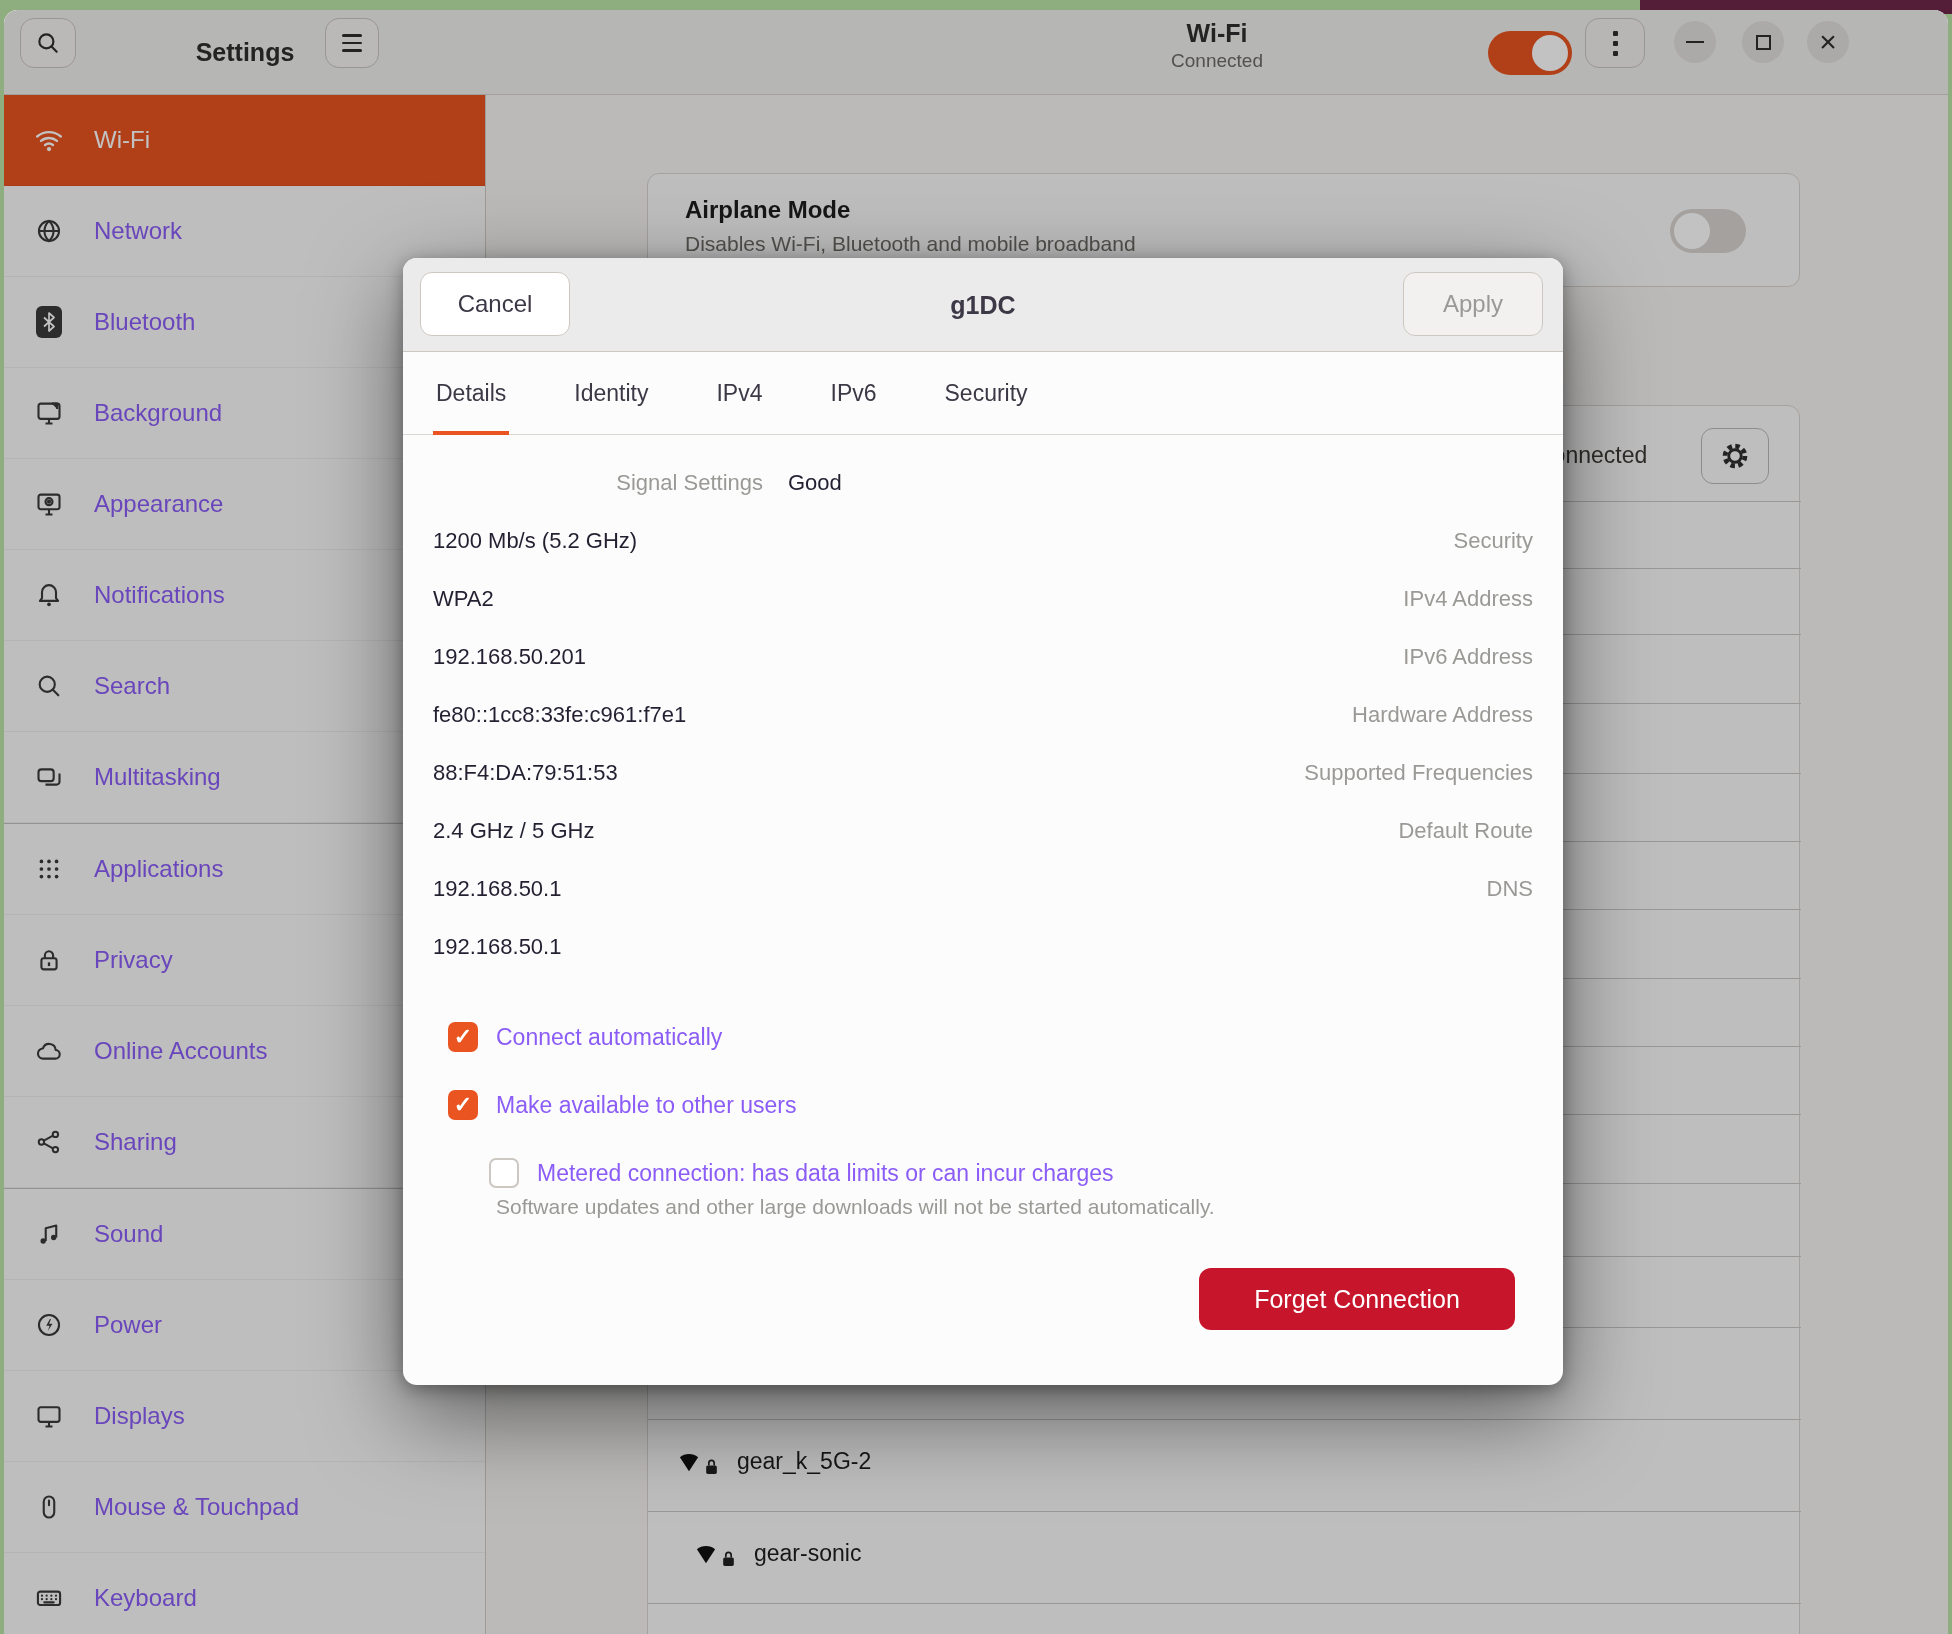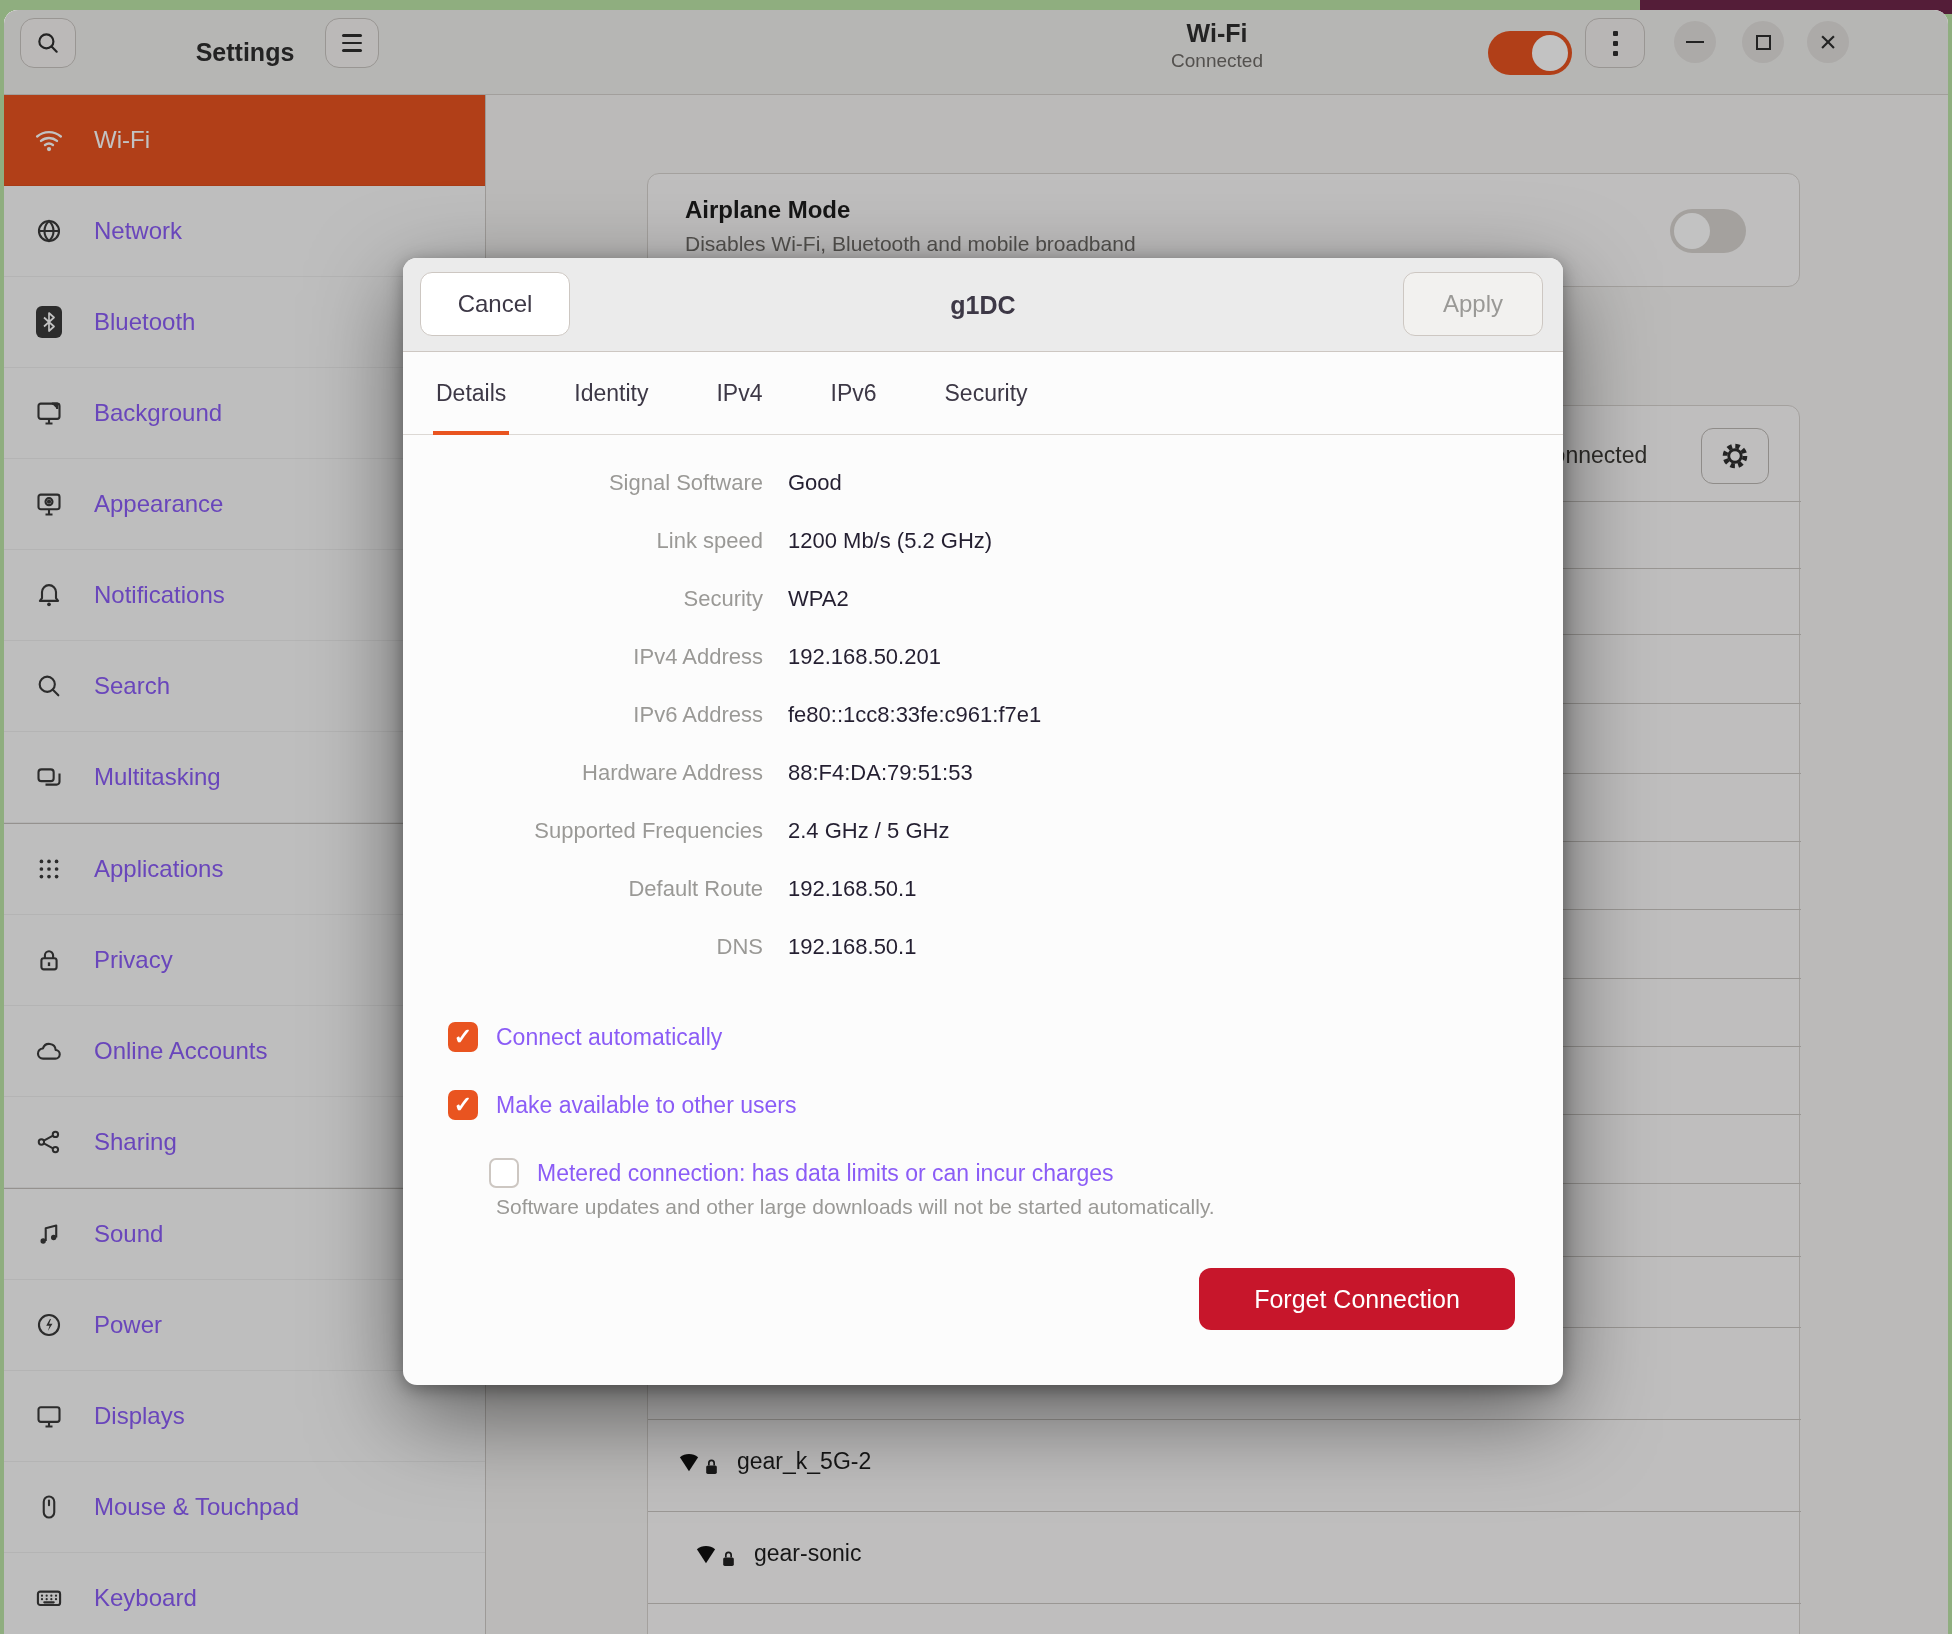--- a/index.html
+++ b/index.html
@@ -436,23 +436,22 @@
 
   <div class="abs tabs">
     <div class="tab active">Details</div>
     <div class="tab">Identity</div>
     <div class="tab">IPv4</div>
     <div class="tab">IPv6</div>
     <div class="tab">Security</div>
   </div>
 
   <div class="abs details">
-    <div class="lbl">Signal Software</div>
+    <div class="lbl">Signal Settings</div>
     <div class="val">Good</div>
-    <div class="lbl">Link speed</div>
     <div class="val">1200 Mb/s (5.2 GHz)</div>
     <div class="lbl">Security</div>
     <div class="val">WPA2</div>
     <div class="lbl">IPv4 Address</div>
     <div class="val">192.168.50.201</div>
     <div class="lbl">IPv6 Address</div>
     <div class="val">fe80::1cc8:33fe:c961:f7e1</div>
     <div class="lbl">Hardware Address</div>
     <div class="val">88:F4:DA:79:51:53</div>
     <div class="lbl">Supported Frequencies</div>

